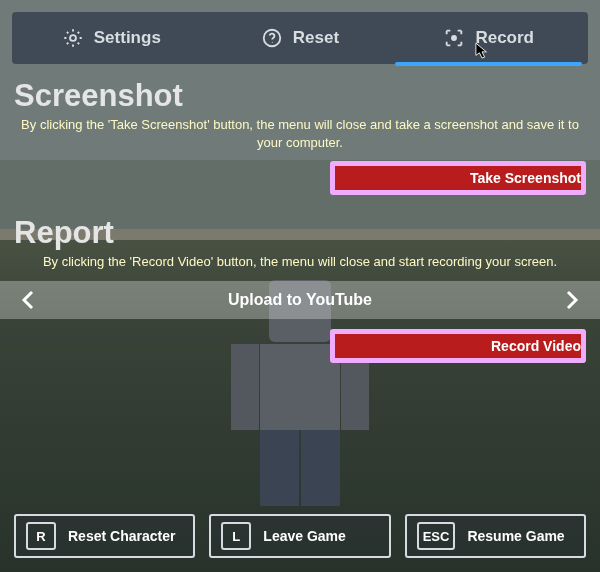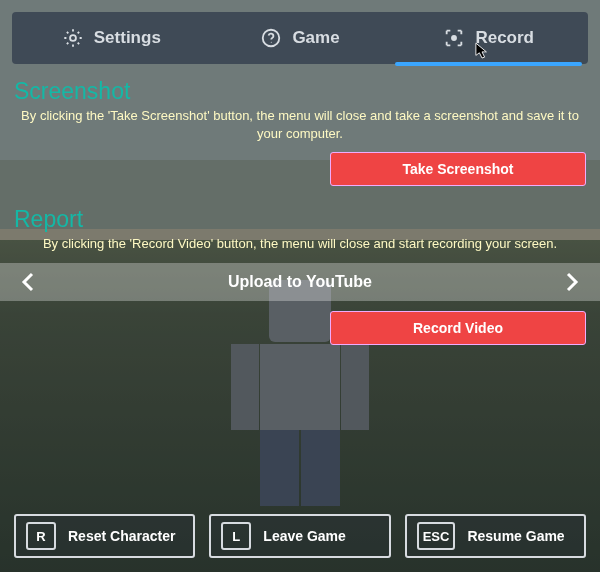--- a/index.html
+++ b/index.html
@@ -61,31 +61,32 @@
     position: absolute; left: 6px; right: 6px; bottom: -2px;
     height: 4px; background: #3aa6ff; border-radius: 2px;
   }
 
   .cursor {
     position: absolute; width: 14px; height: 18px; pointer-events: none;
   }
 
   
   .content { flex: 1; padding: 14px 14px 0 14px; color: #fff; }
-  .section-title { font-size: 23px; font-weight: 400; color: #14b8a6; margin-bottom: 2px; }
+  .section-title { font-size: 31px; font-weight: 700; color: #e5e5e5; margin-bottom: 2px; }
   .section-desc { font-size: 13px; color: #fef9c3; line-height: 1.35; text-align: center; }
   .section + .section { margin-top: 20px; }
 
   .primary-btn {
     margin-top: 10px; margin-left: auto; display: block;
     width: 256px; height: 34px;
-    background: #ef4444;
-    border: 1px solid #f0abfc;
+    background: #b91c1c;
+    border: 5px solid #f0abfc;
     color: #fff; font-size: 14px; font-weight: 700;
     border-radius: 3px;
+    text-align: right;
   }
 
   .setting-row {
     margin-top: 10px;
     height: 38px;
     background: rgba(255,255,255,0.30);
     display: flex; align-items: center;
     color: #fff;
     margin-left: -14px; margin-right: -14px;
     padding: 0 14px;
@@ -150,21 +151,21 @@
       <span>Settings</span>
     </div>
     <div class="tab short">
       <span class="icon">
         <svg width="22" height="22" viewBox="0 0 24 24" fill="none" stroke="#d8dde2" stroke-width="2">
           <circle cx="12" cy="12" r="9"></circle>
           <path d="M9.3 9.2a2.7 2.7 0 0 1 5.3.8c0 1.6-2.3 2.1-2.3 3.5"></path>
           <circle cx="12.3" cy="16.6" r="0.6" fill="#d8dde2" stroke="none"></circle>
         </svg>
       </span>
-      <span>Game</span>
+      <span>Reset</span>
     </div>
     <div class="tab active">
       <span class="icon">
         <svg width="22" height="22" viewBox="0 0 24 24" fill="none" stroke="#d8dde2" stroke-width="2">
           <path d="M4 4h4M4 4v4M20 4h-4M20 4v4M4 20h4M4 20v-4M20 20h-4M20 20v-4"></path>
           <circle cx="12" cy="12" r="3.2" fill="#d8dde2" stroke="none"></circle>
         </svg>
       </span>
       <span>Record</span>
       <svg class="cursor" style="left:86px; top:30px;" viewBox="0 0 16 20">

